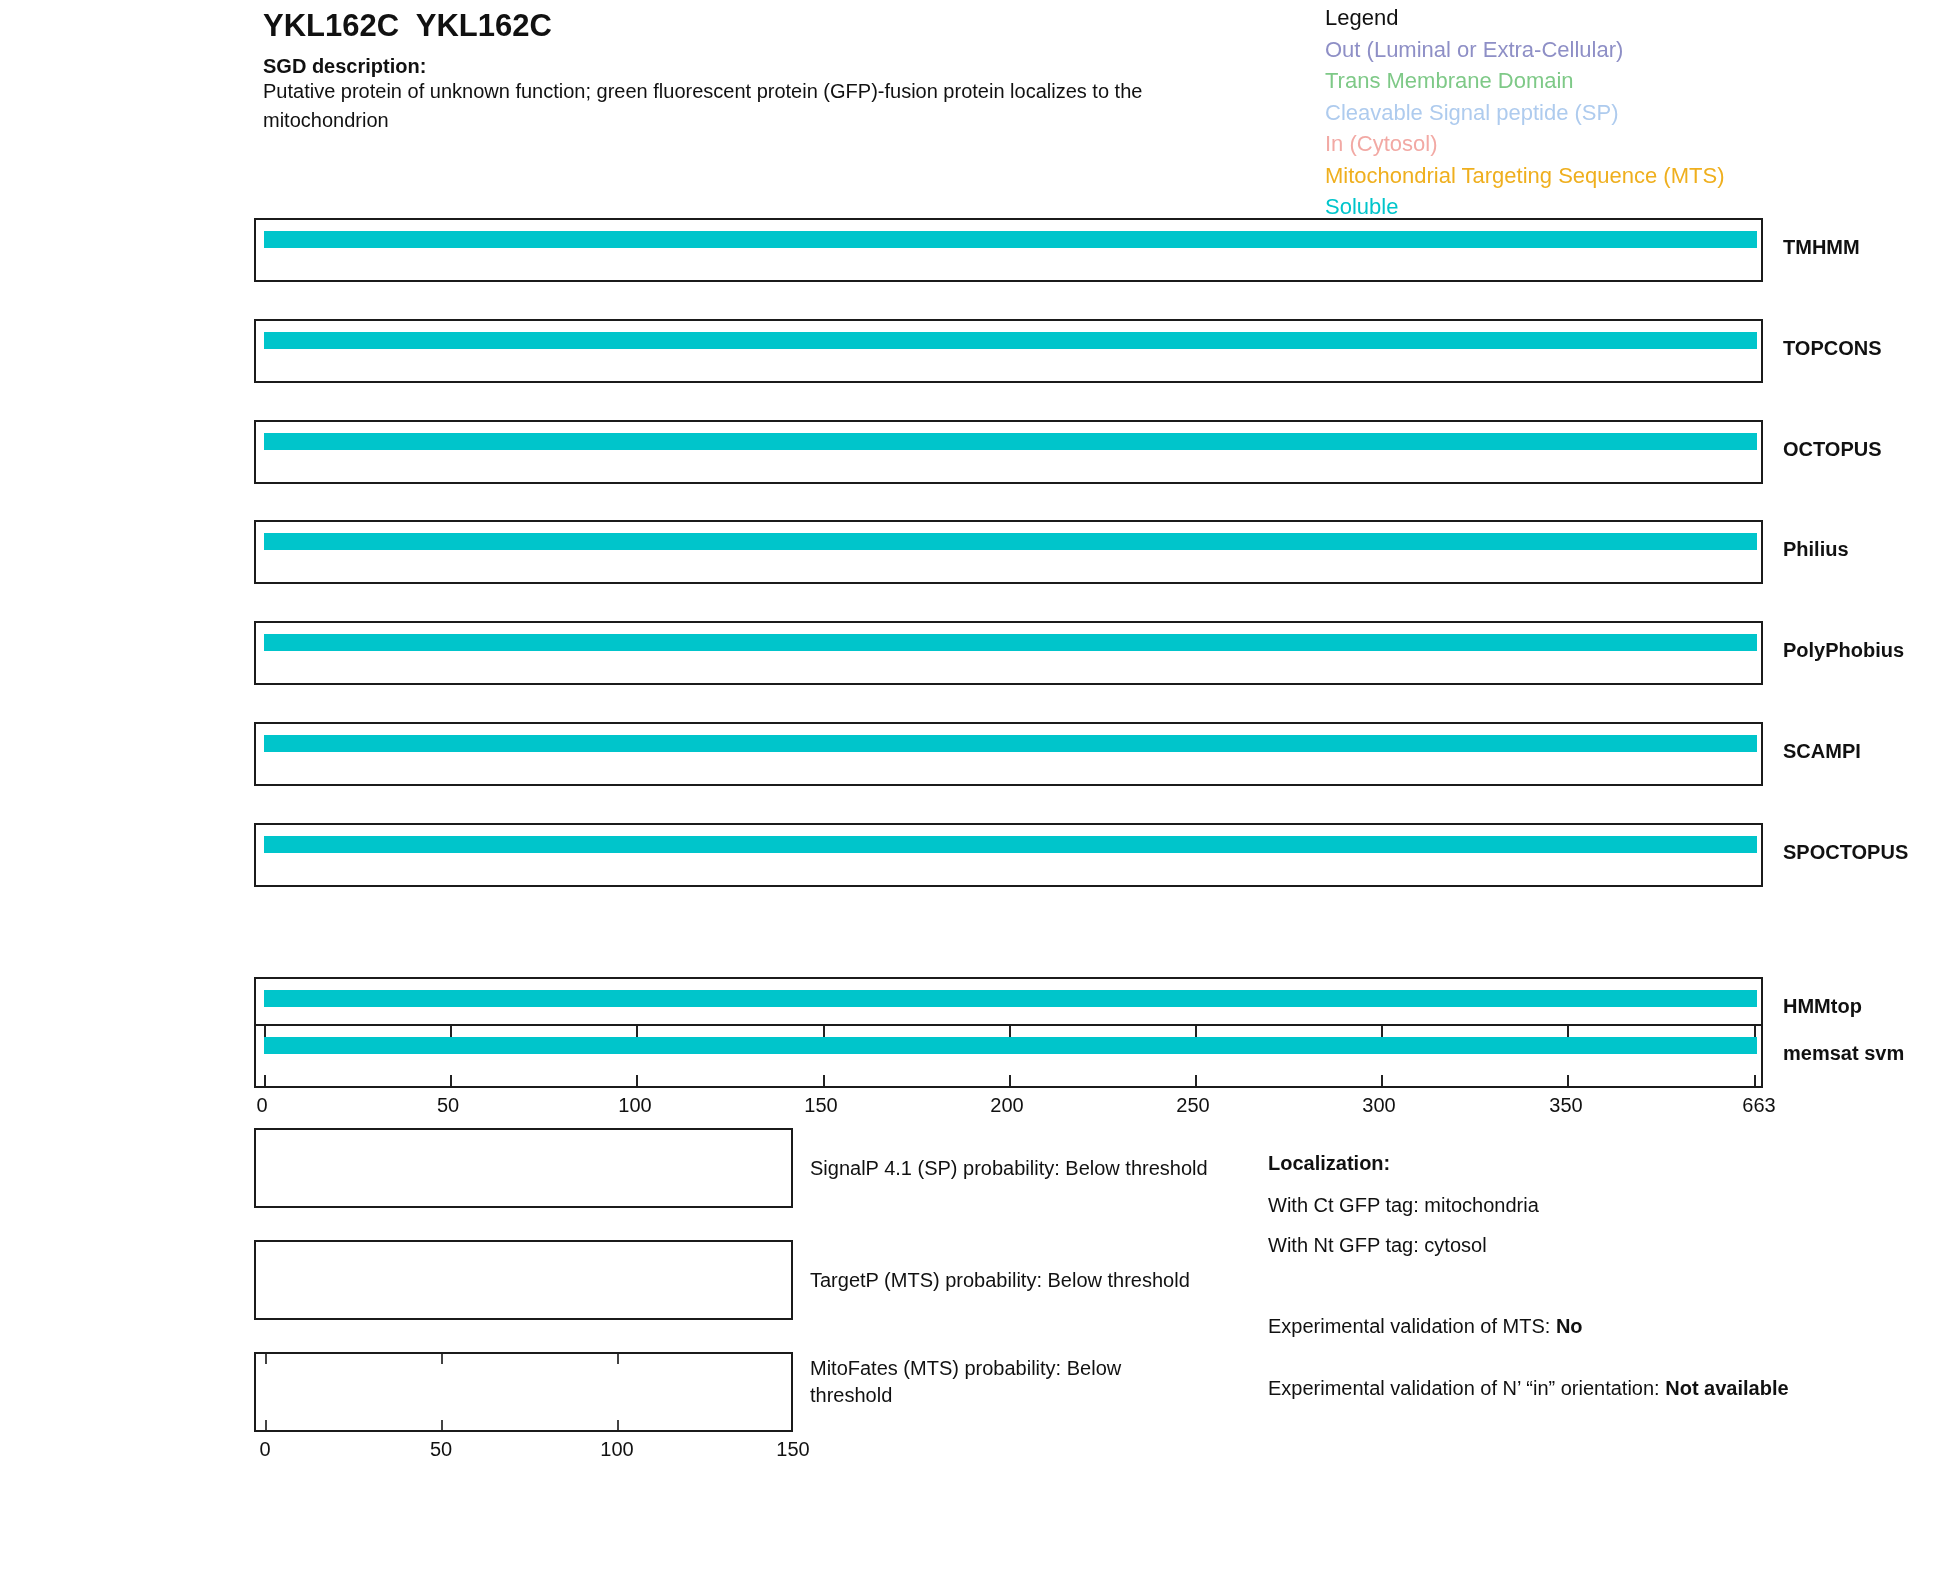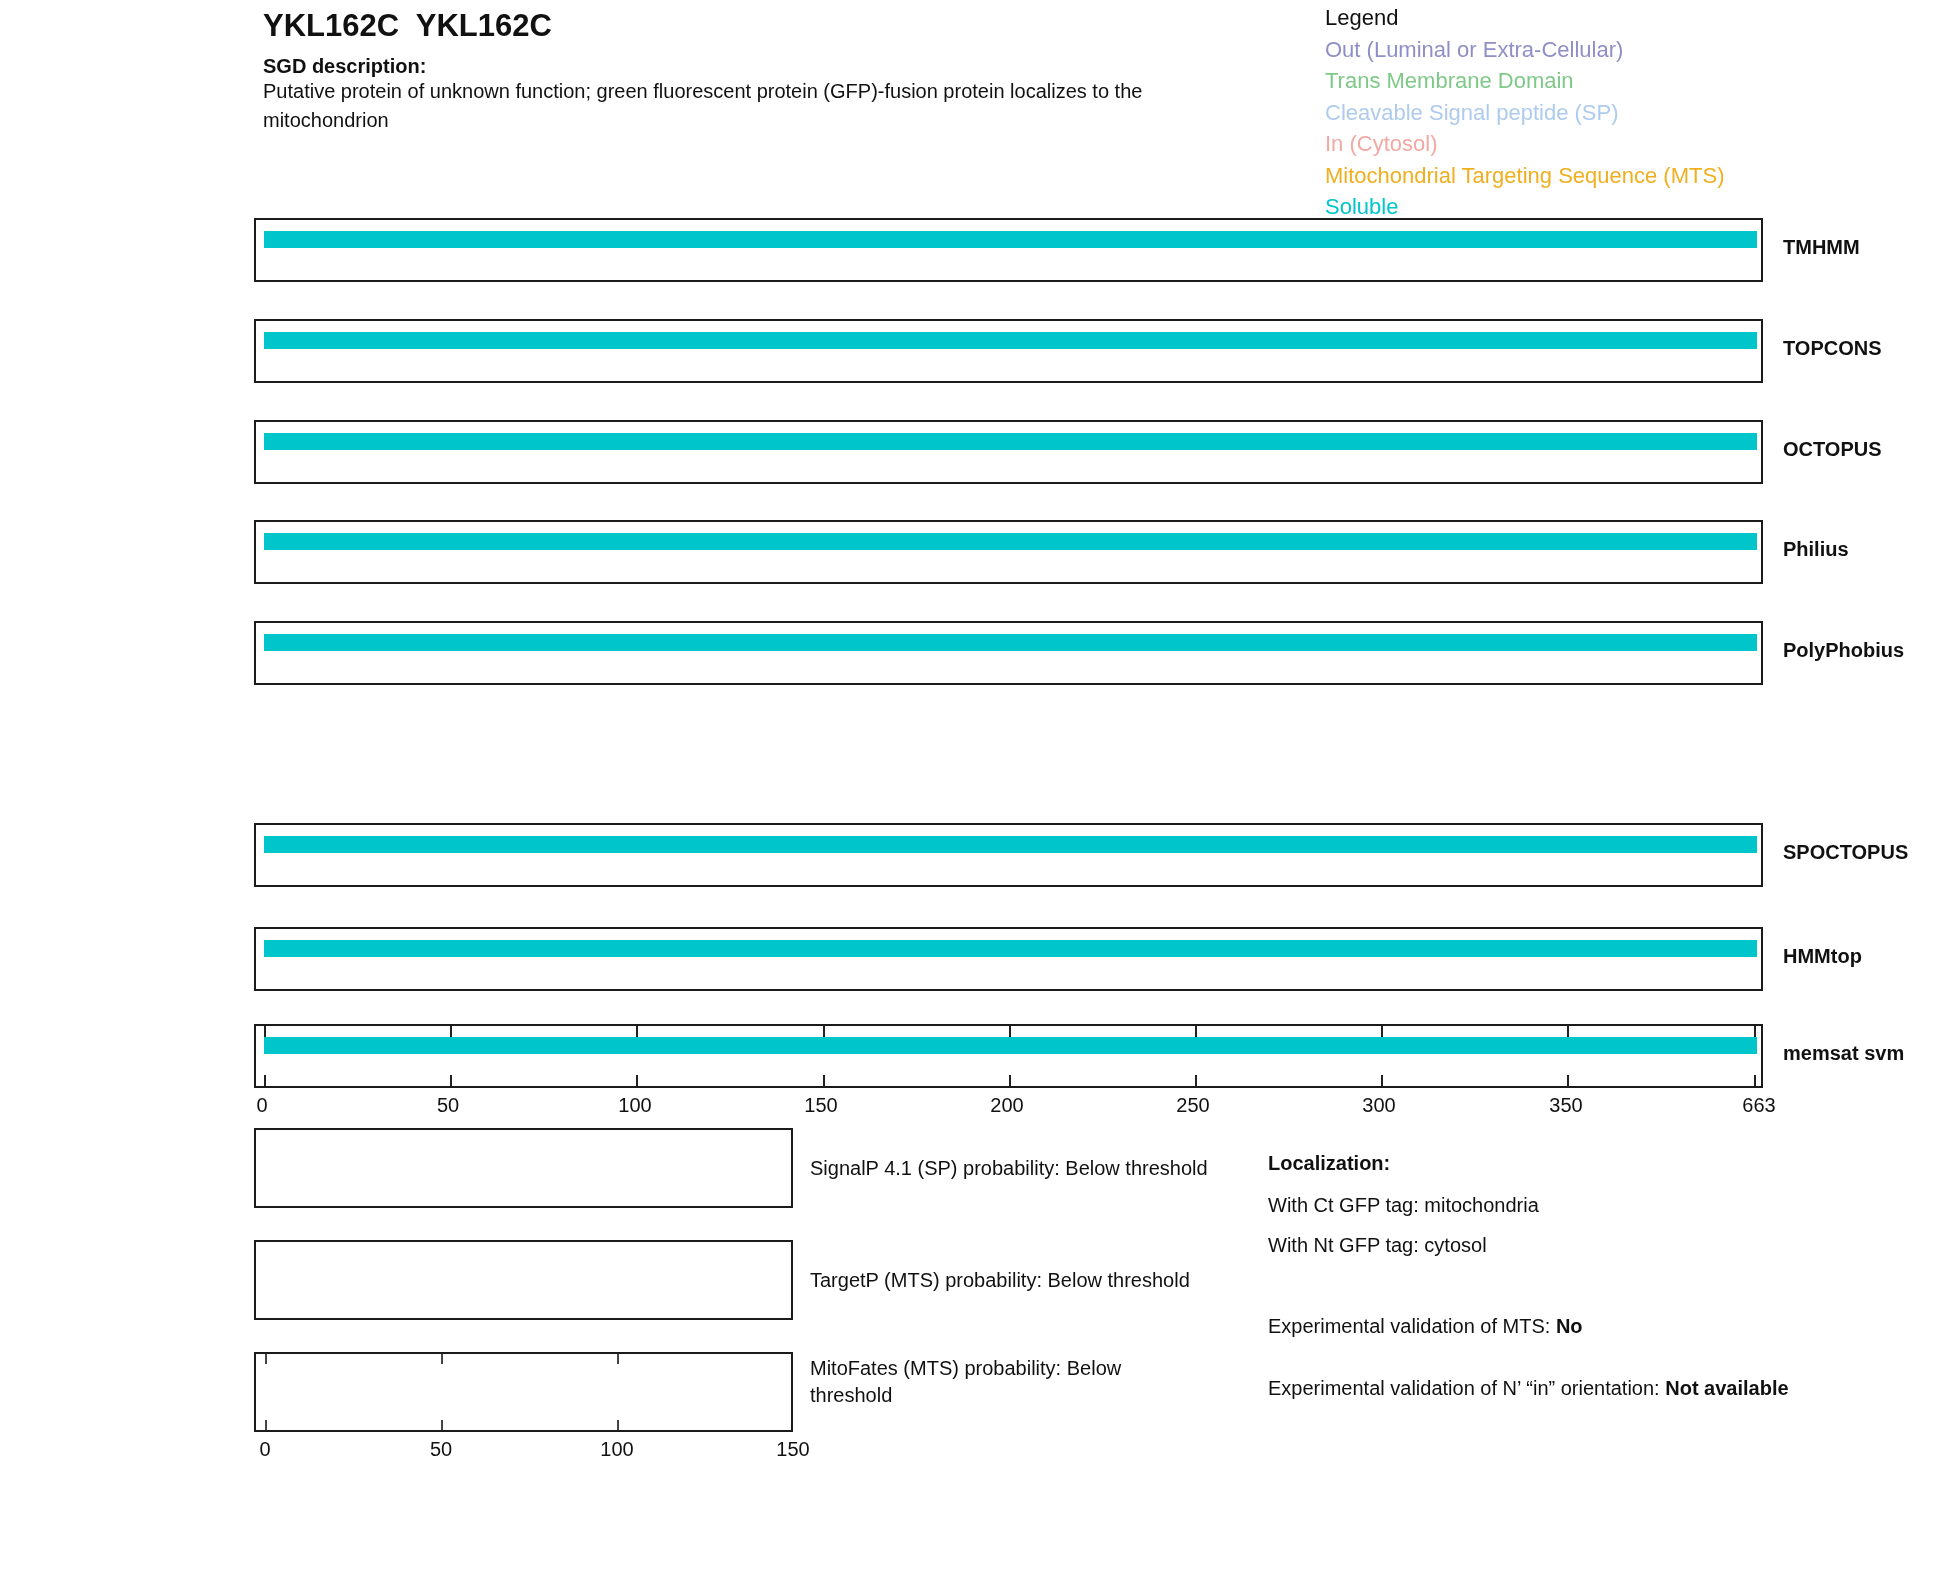--- a/index.html
+++ b/index.html
@@ -96,29 +96,35 @@
     <span class="tlabel">Philius</span>
   </div>
 
   <div class="track" style="top:621px">
     <div class="tbox">
       <div class="sbar" style="background: rgb(0, 197, 203);"></div>
     </div>
     <span class="tlabel">PolyPhobius</span>
   </div>
 
+  <div class="track" style="top:722px">
+    <div class="tbox">
+      <div class="sbar" style="background: rgb(0, 197, 203);"></div>
+    </div>
+    <span class="tlabel">SCAMPI</span>
+  </div>
 
   <div class="track" style="top:823px">
     <div class="tbox">
       <div class="sbar" style="background: rgb(0, 197, 203);"></div>
     </div>
     <span class="tlabel">SPOCTOPUS</span>
   </div>
 
-  <div class="track" style="top:927px">
+  <div class="track" style="top:977px">
     <div class="tbox">
       <div class="sbar" style="background: rgb(0, 197, 203);"></div>
     </div>
     <span class="tlabel">HMMtop</span>
   </div>
 
   <div class="track" style="top:1024px">
     <div class="tbox">
       <div class="ticks top"></div>
       <div class="ticks bottom"></div>

